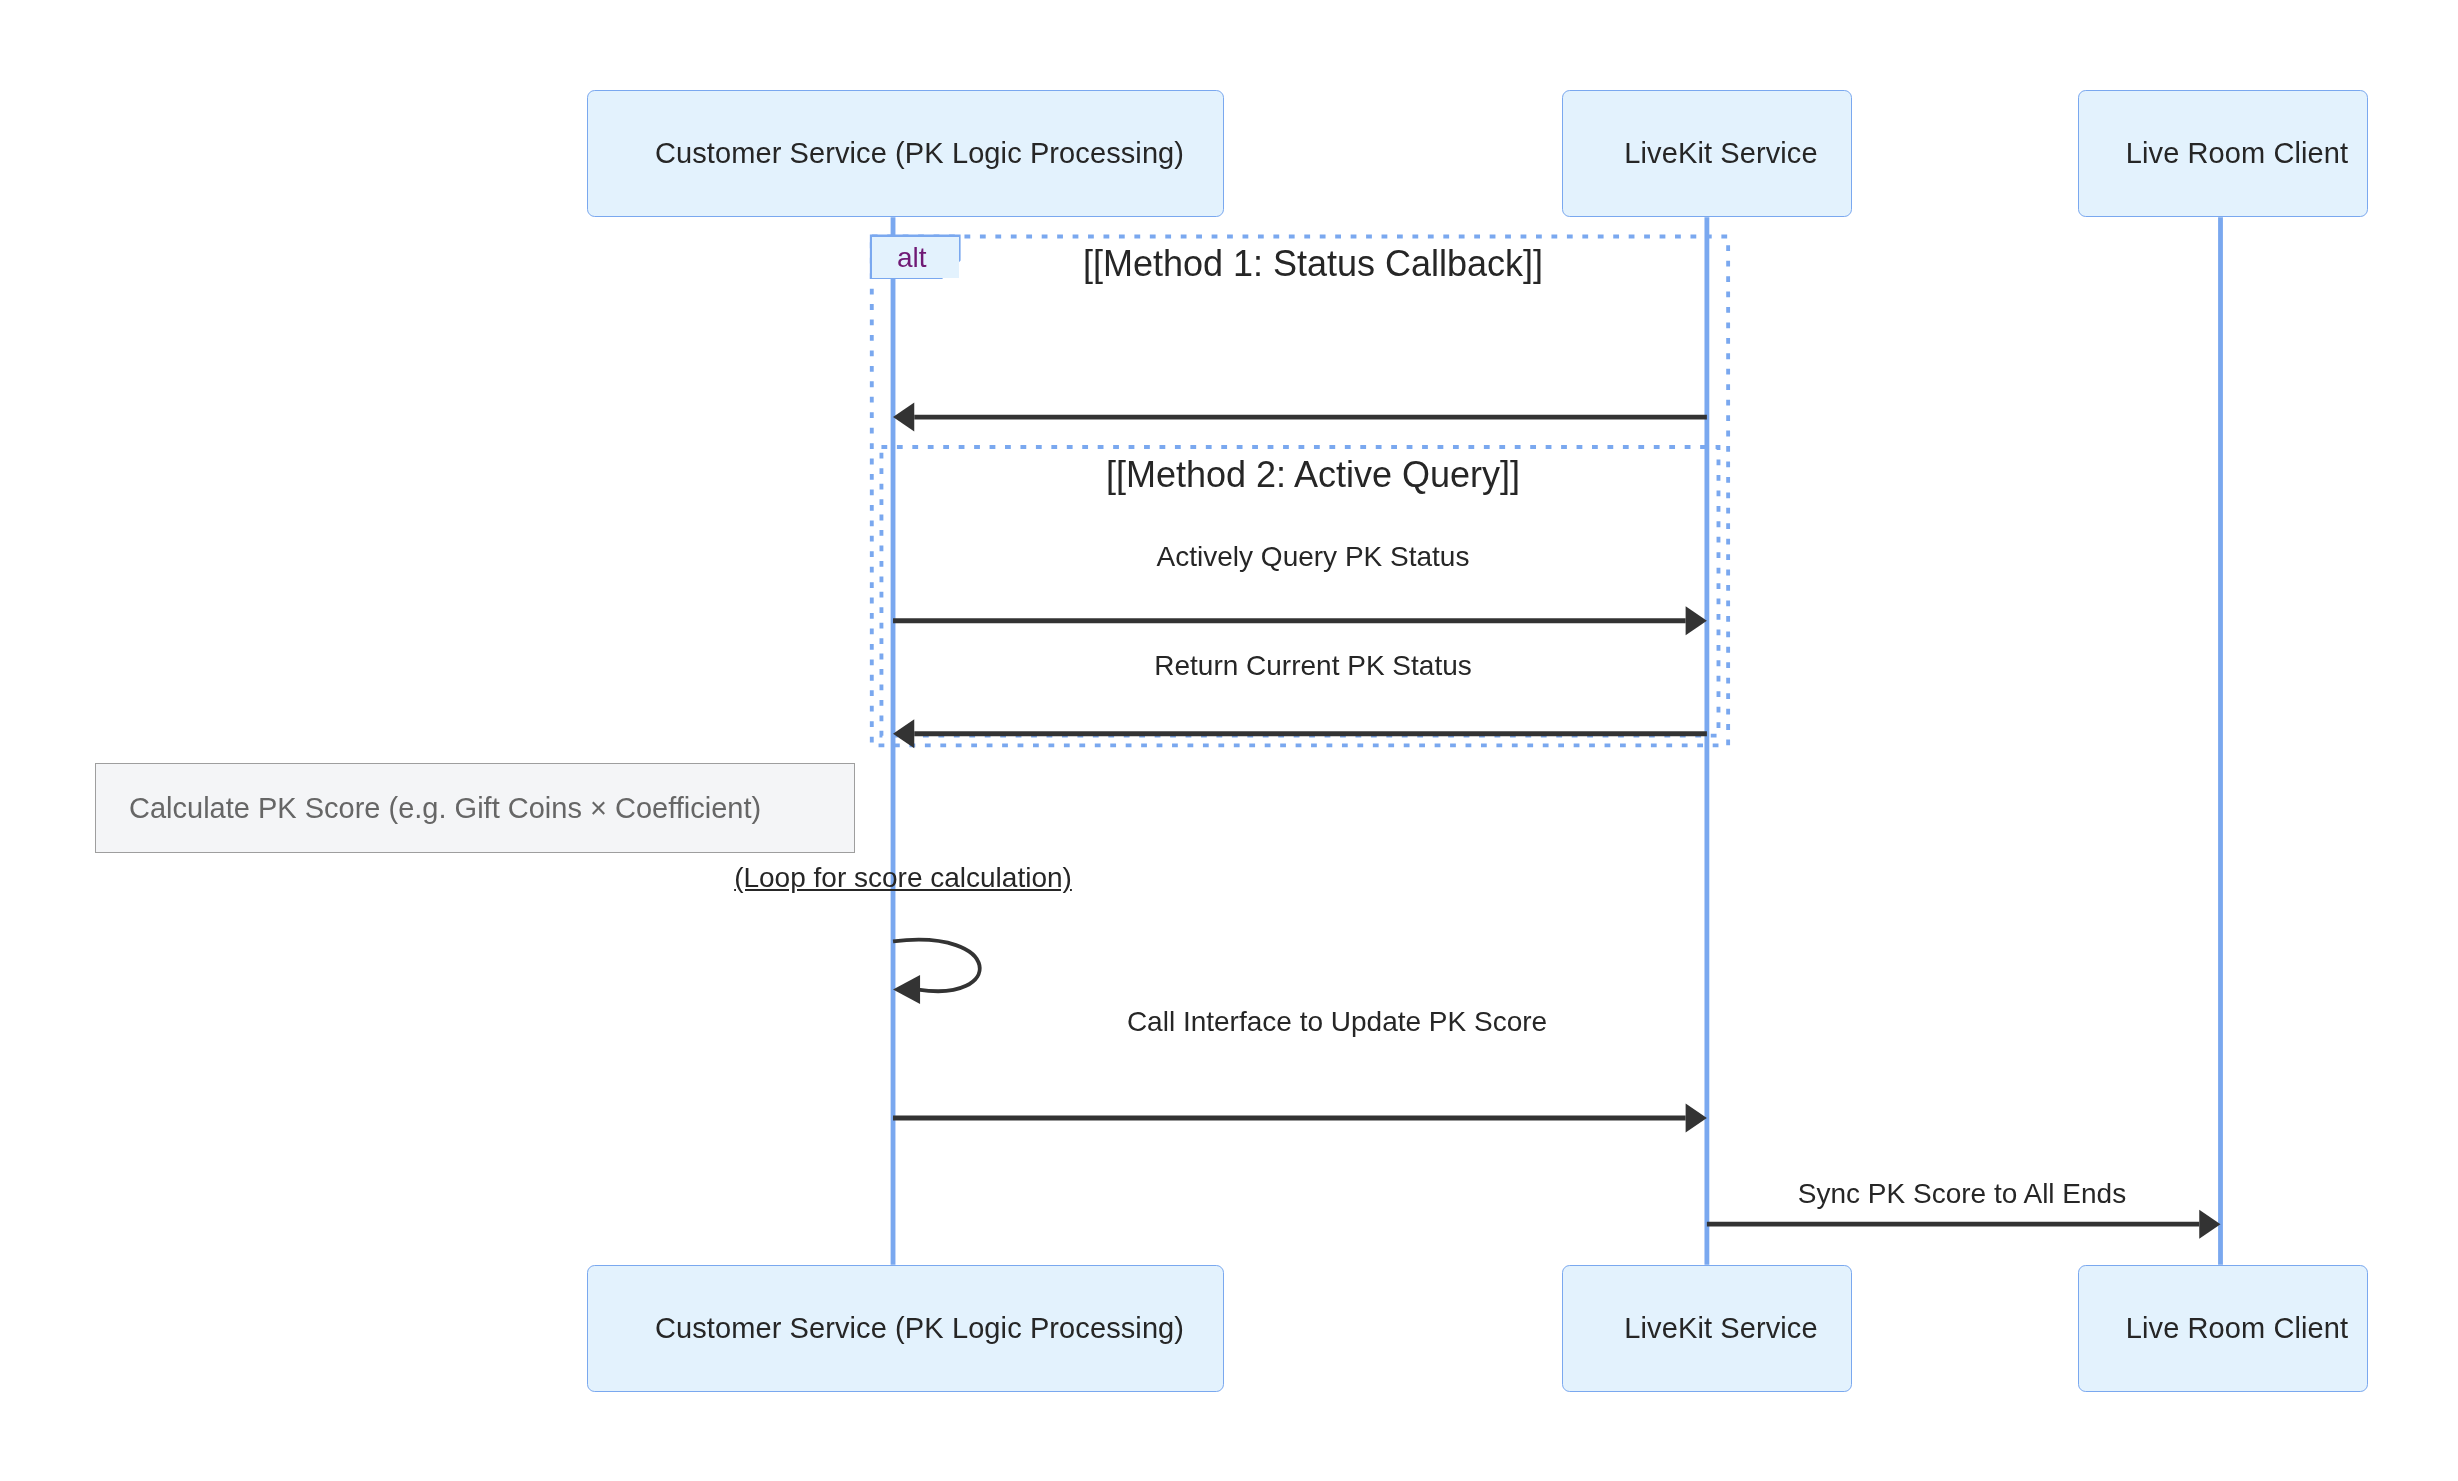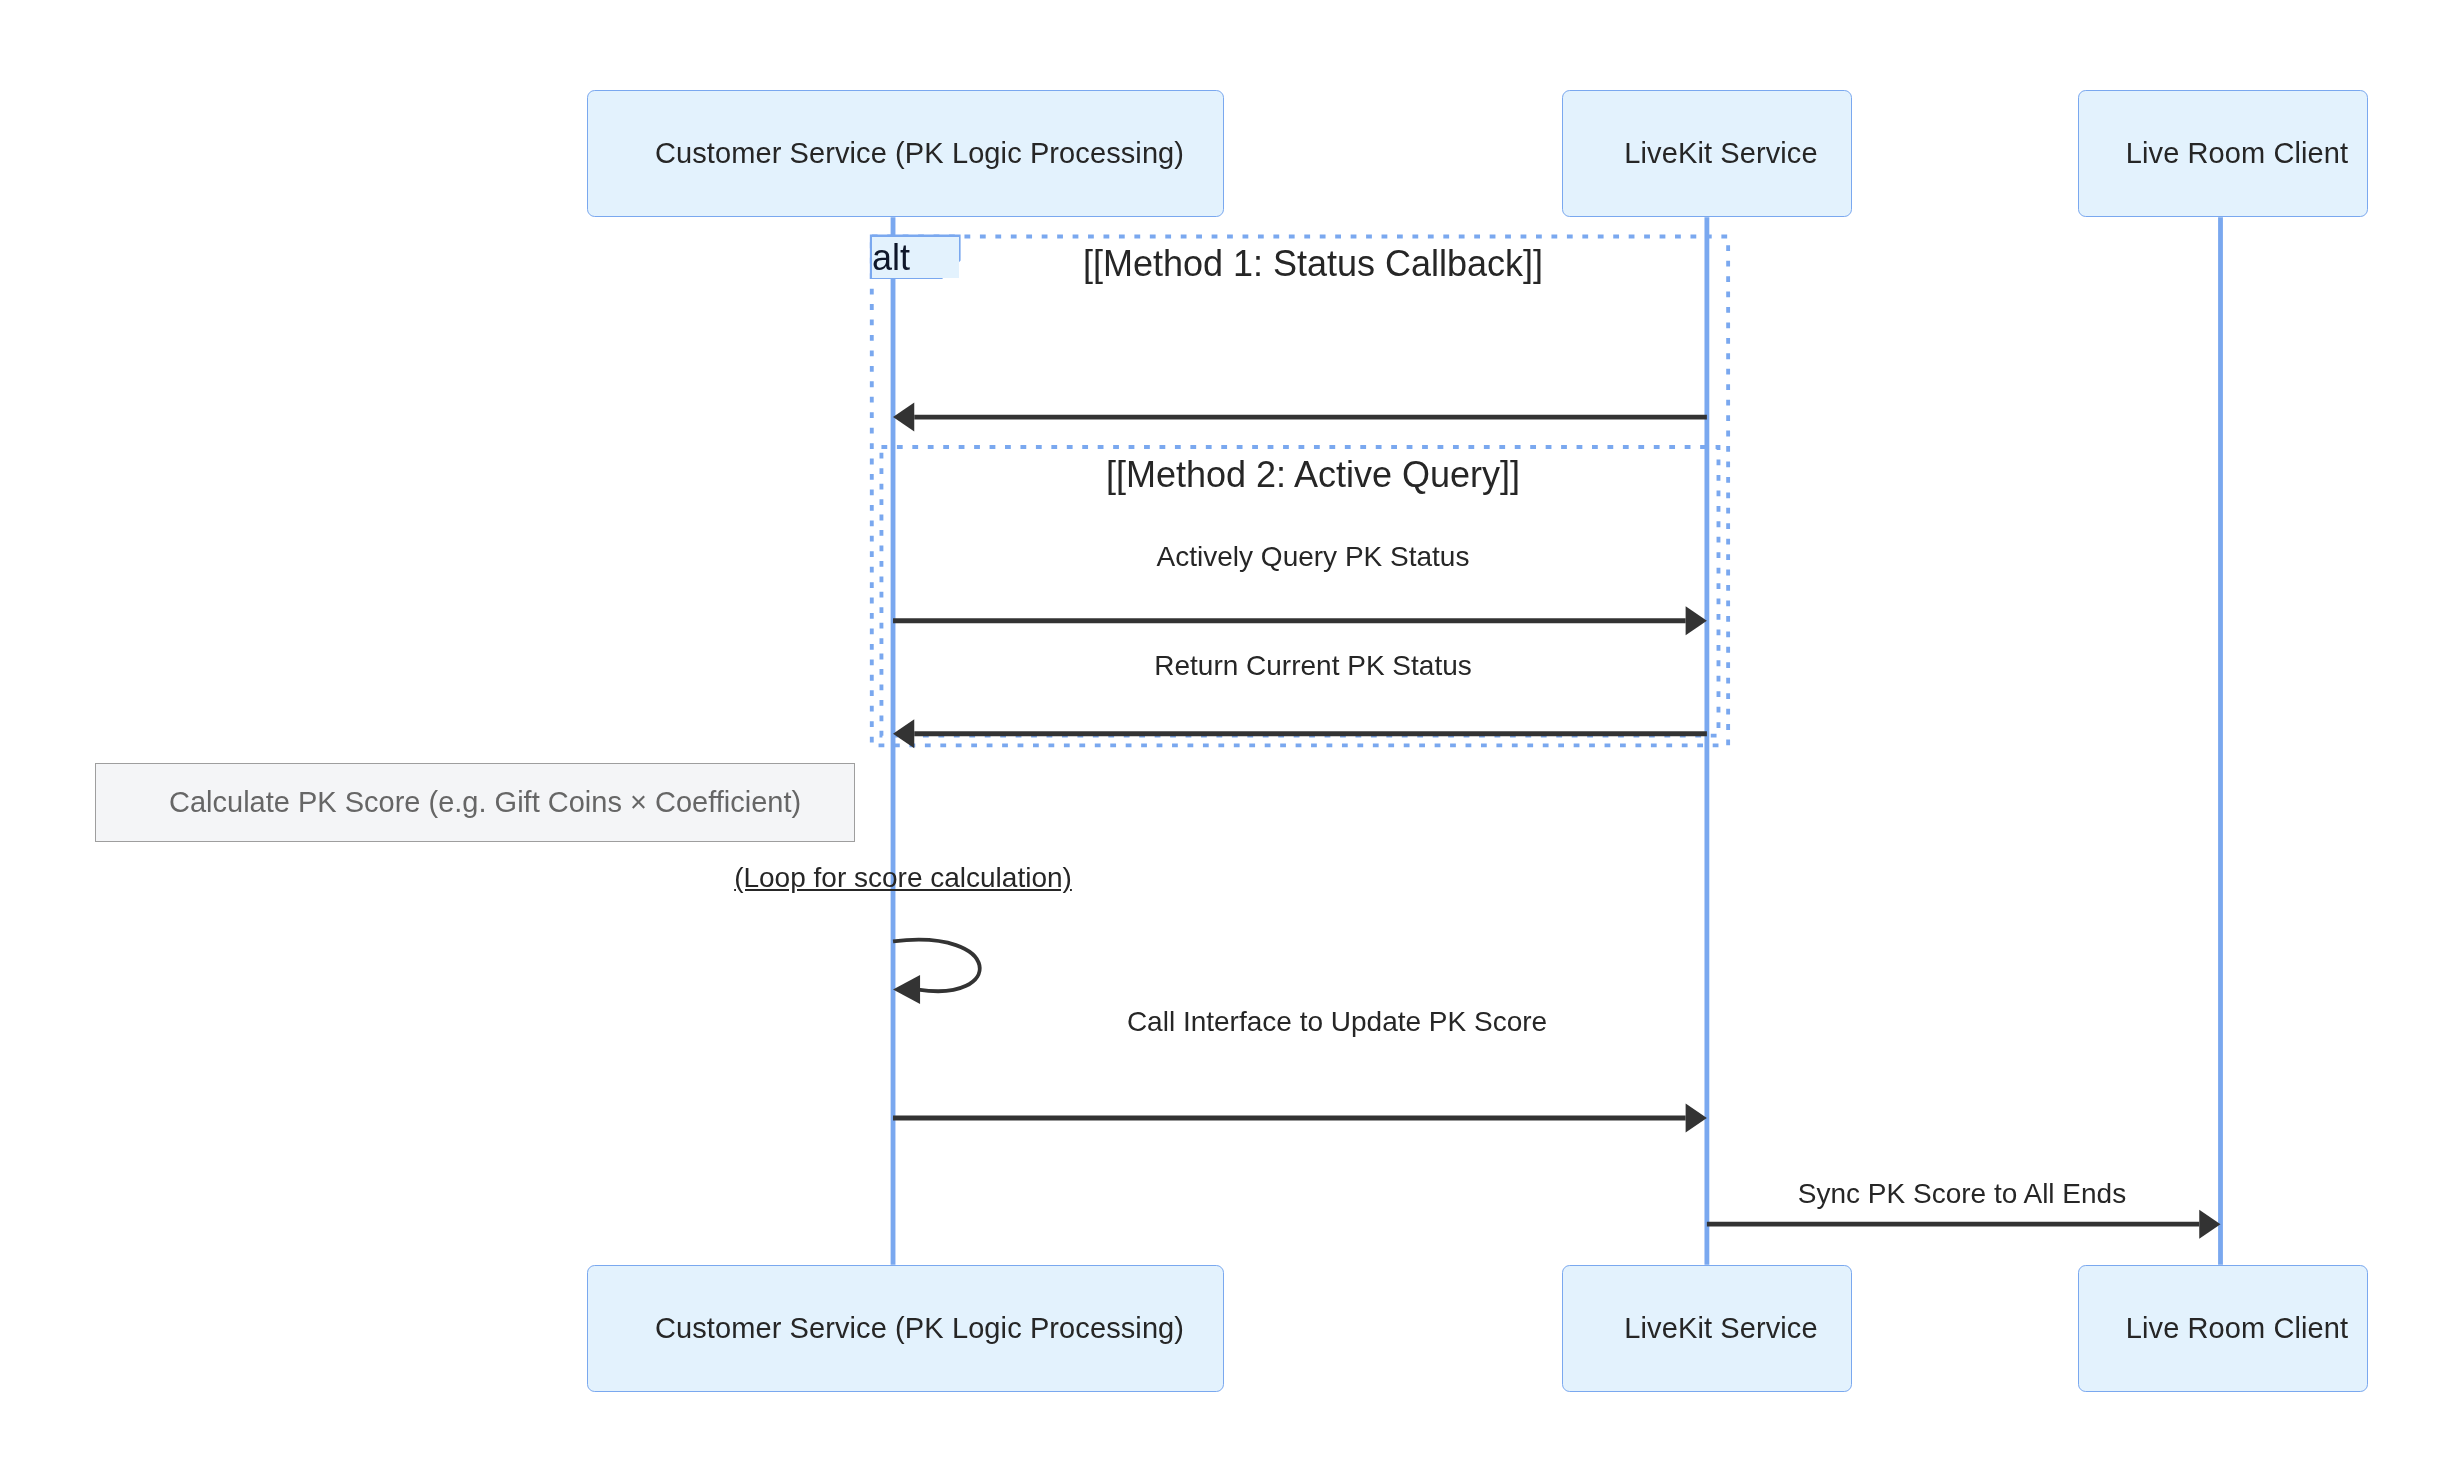--- a/index.html
+++ b/index.html
@@ -61,22 +61,23 @@
   }
   .alt-tag {
     position: absolute;
     box-sizing: border-box;
     background: #e3f2fd;
     display: flex;
     align-items: center;
     justify-content: flex-start;
   }
   .alt-tag-text {
-    font-size: 36px;
-    color: #0f172a;
+    font-size: 28px;
+    color: #701a75;
+    padding-left: 25px;
     position: relative;
     z-index: 2;
   }
   .msg-label {
     position: absolute;
     font-size: 28px;
     color: #262626;
     white-space: nowrap;
     text-align: center;
     transform: translateX(-50%);
@@ -166,20 +167,20 @@
   </div>
 
   <div class="section-label" style="left:1313px; top:243px;">[[Method 1: Status Callback]]</div>
   <div class="section-label" style="left:1313px; top:454px;">[[Method 2: Active Query]]</div>
 
   <div class="msg-label" style="left:1313px; top:541px;">Actively Query PK Status</div>
   <div class="msg-label" style="left:1313px; top:650px;">Return Current PK Status</div>
   <div class="msg-label" style="left:1313px; top:1006px;margin-left:24px;">Call Interface to Update PK Score</div>
   <div class="msg-label" style="left:1962px; top:1142px;margin-top:36px;">Sync PK Score to All Ends</div>
 
-  <div class="note-box" style="left:95px; top:763px; width:760px; height:79px;padding-left:40px;">
+  <div class="note-box" style="left:95px; top:763px; width:760px; height:90px;">
     <span class="note-label">Calculate PK Score (e.g. Gift Coins × Coefficient)</span>
   </div>
 
   <div class="loop-note" style="left:903px; top:862px;">(Loop for score calculation)</div>
 
 </div>
 
 
 </body></html>

